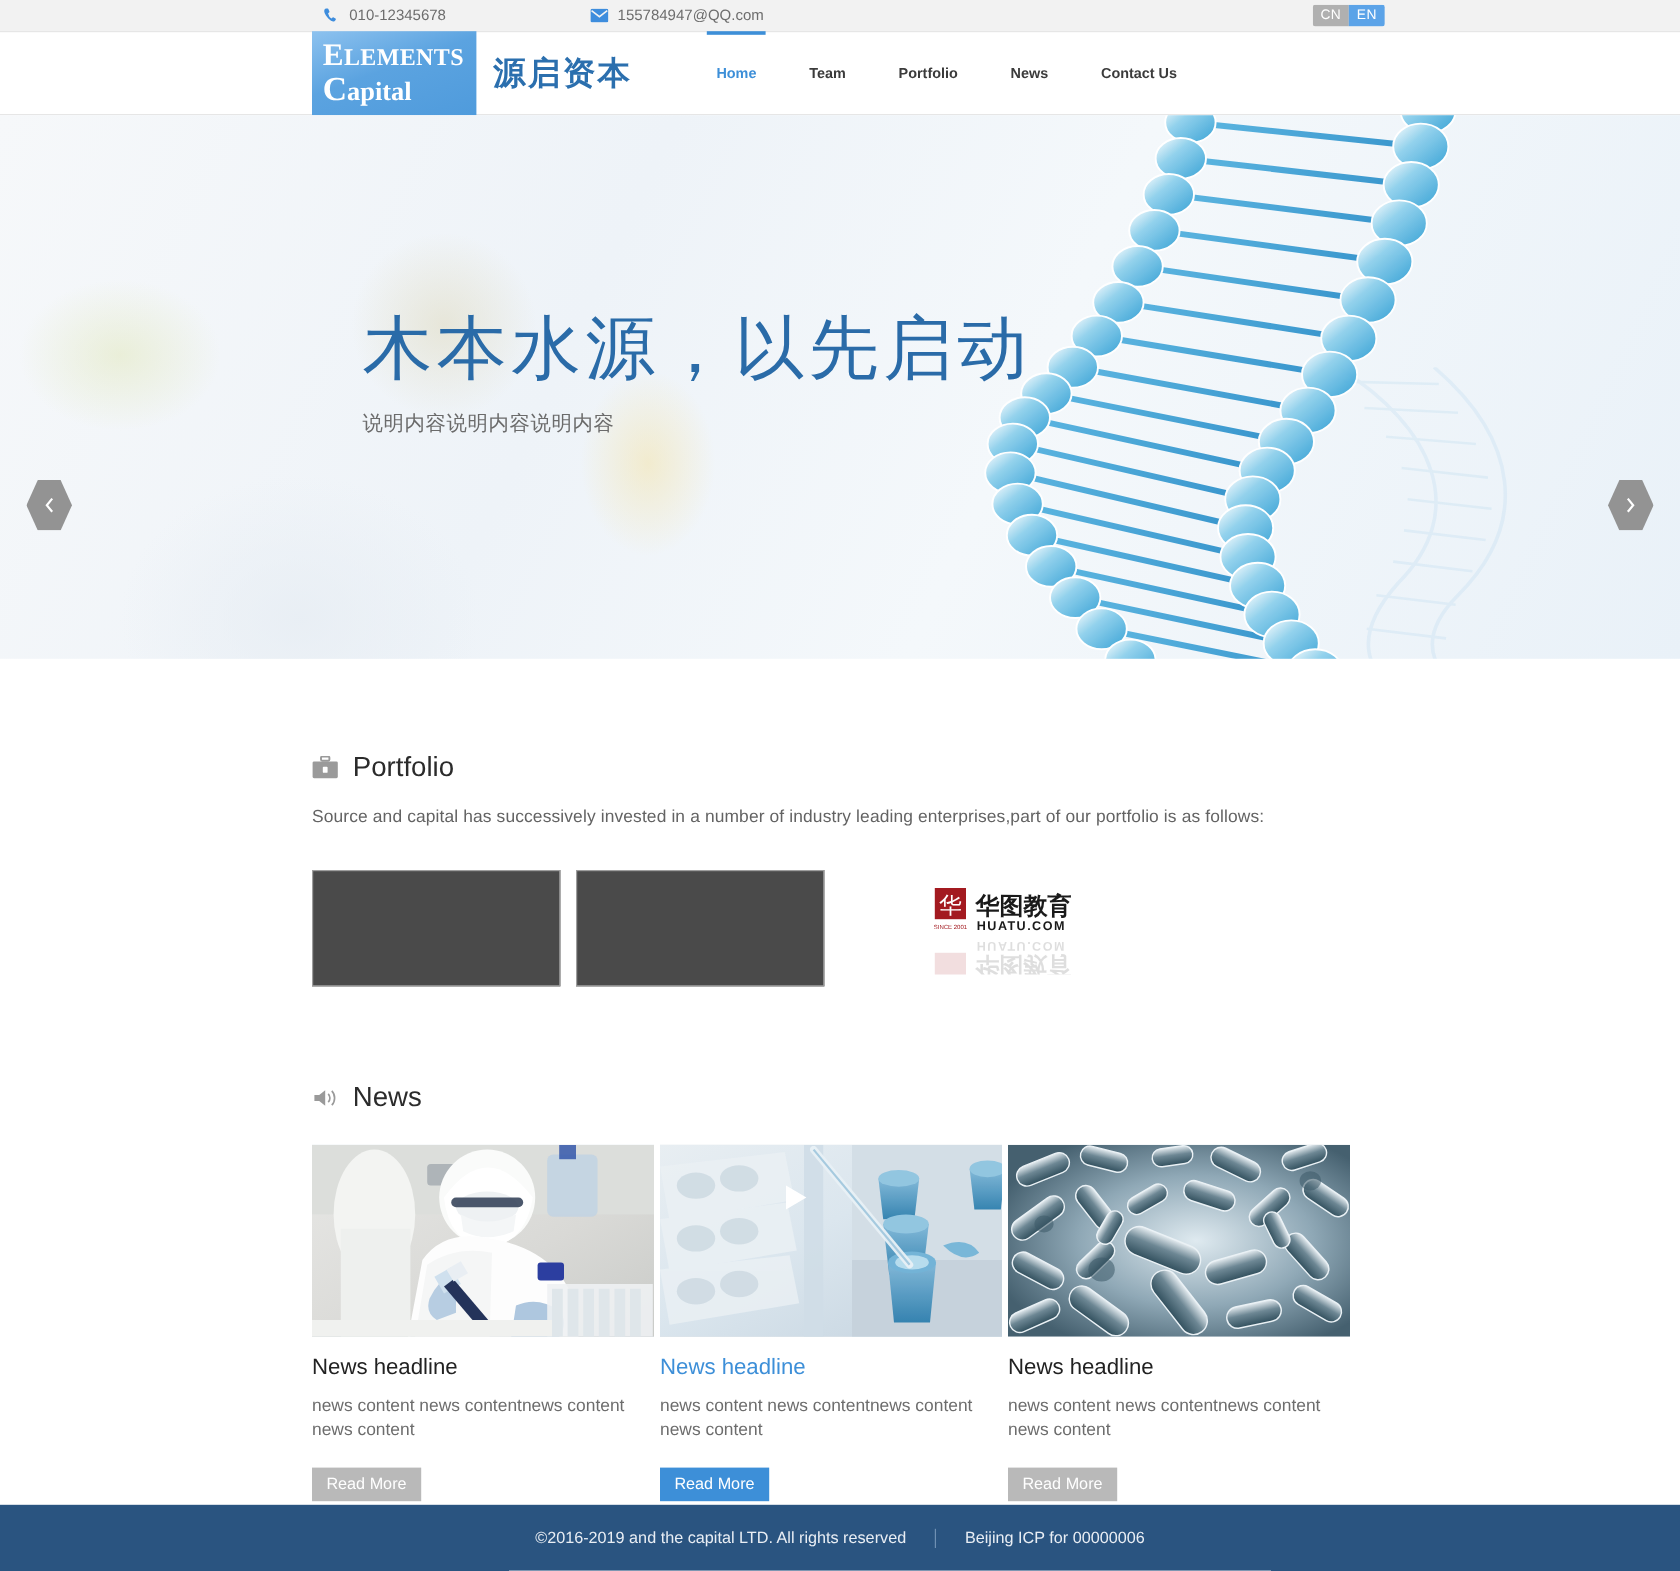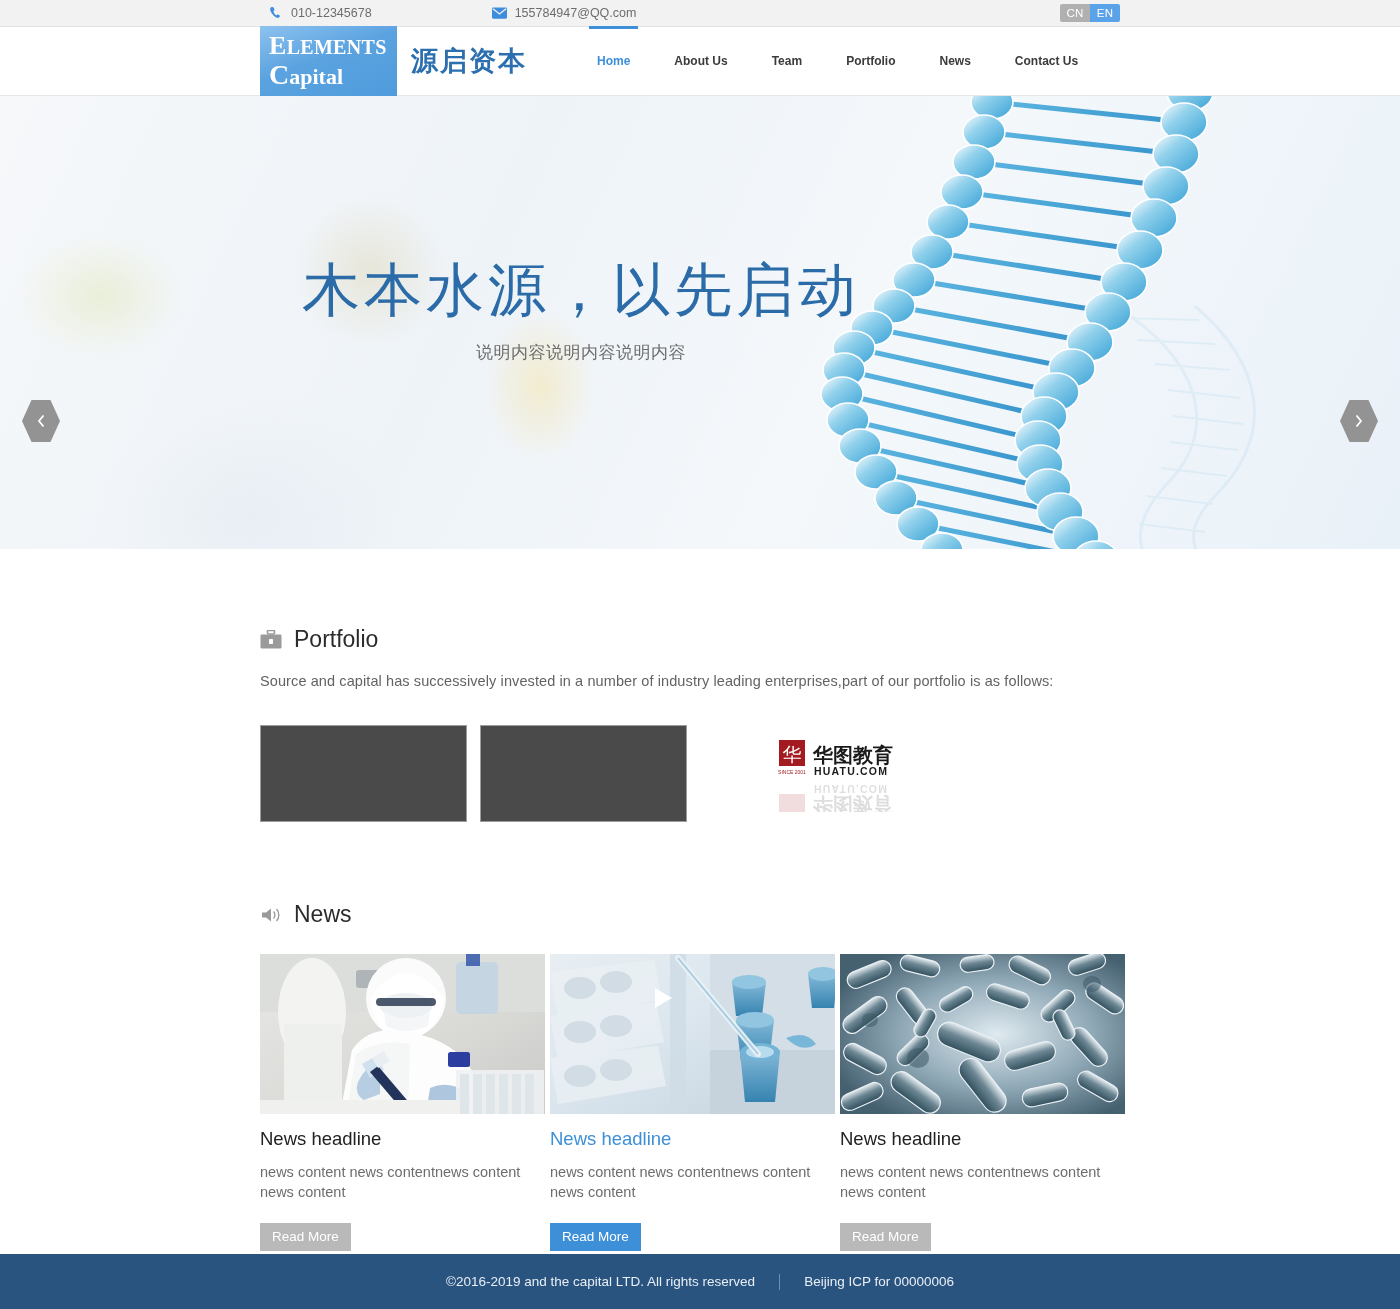--- a/index.html
+++ b/index.html
@@ -38,21 +38,21 @@
     width: 15px; height: 15px;
     margin-right: 8px;
     display: inline-flex;
     align-items: center;
     justify-content: center;
     color: #3e8ddd;
   }
   .ci-icon svg { display: block; }
   .lang-switch {
     position: absolute;
-    right: 280px;
+    right: 246px;
     top: 4px;
     display: flex;
     border-radius: 2px;
     overflow: hidden;
   }
   .lang-btn {
     width: 30px;
     height: 18px;
     font-size: 11.5px;
     color: #ffffff;
@@ -159,21 +159,20 @@
     right: 95px;
     top: 210px;
     width: 230px;
     height: 280px;
     opacity: .22;
   }
   .hero-text {
     position: absolute;
     left: 302px;
     top: 162px;
-    text-align: center;
   }
   .hero-title {
     font-family: "Liberation Serif", serif;
     font-size: 58px;
     color: #2a6ba8;
     letter-spacing: 4px;
     line-height: 1.15;
     white-space: nowrap;
   }
   .hero-sub {
@@ -338,21 +337,20 @@
   <div class="header">
     <div class="header-inner">
       <div class="logo-mark">
         <div class="logo-line1"><span class="cap">E</span><span>LEMENTS</span></div>
         <div class="logo-line2"><span class="cap">C</span><span>apital</span></div>
       </div>
       <div class="logo-cn">源启资本</div>
 
       <div class="nav">
         <div class="nav-item active">Home</div>
-        <div class="nav-item">About Us</div>
         <div class="nav-item">Team</div>
         <div class="nav-item">Portfolio</div>
         <div class="nav-item">News</div>
         <div class="nav-item">Contact Us</div>
       </div>
     </div>
   </div>
 
   <div class="hero">
 

